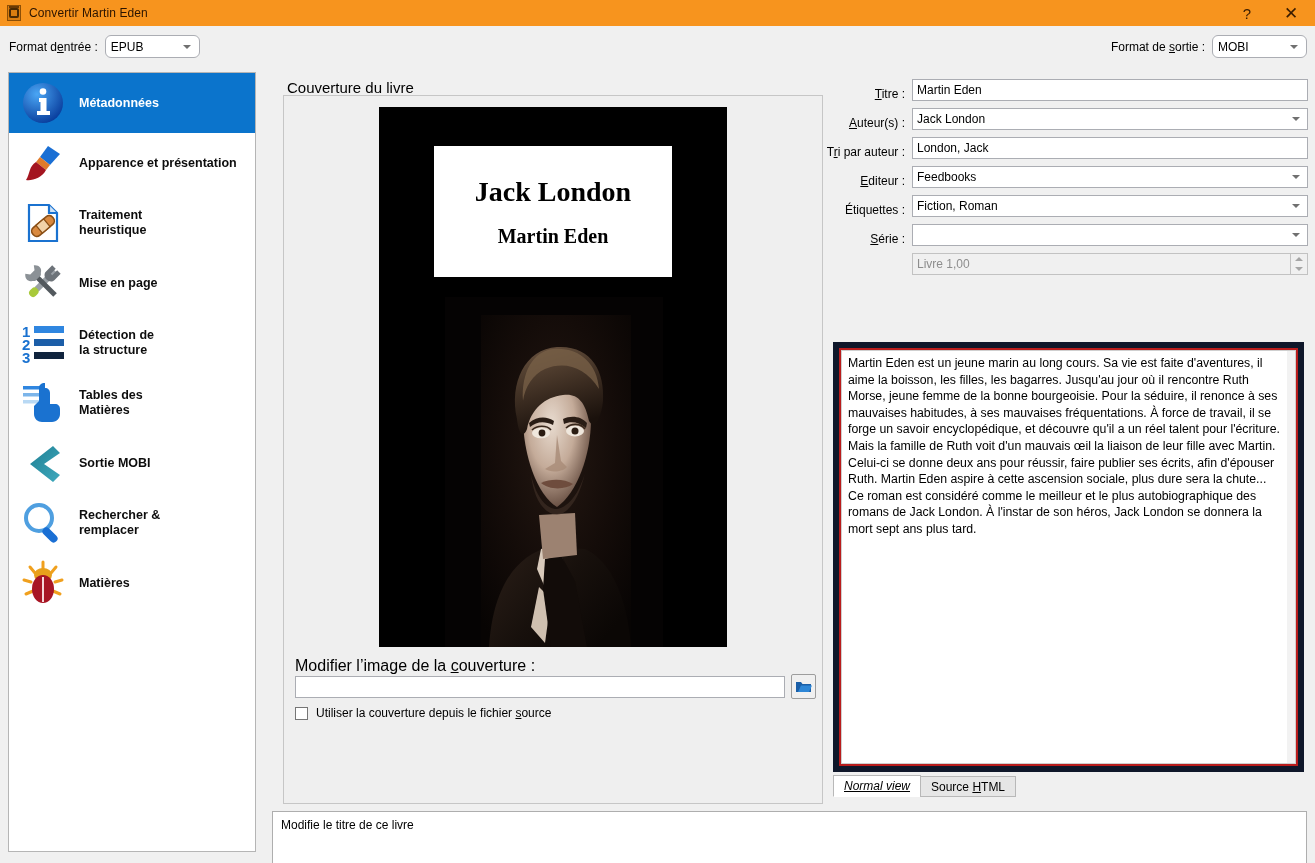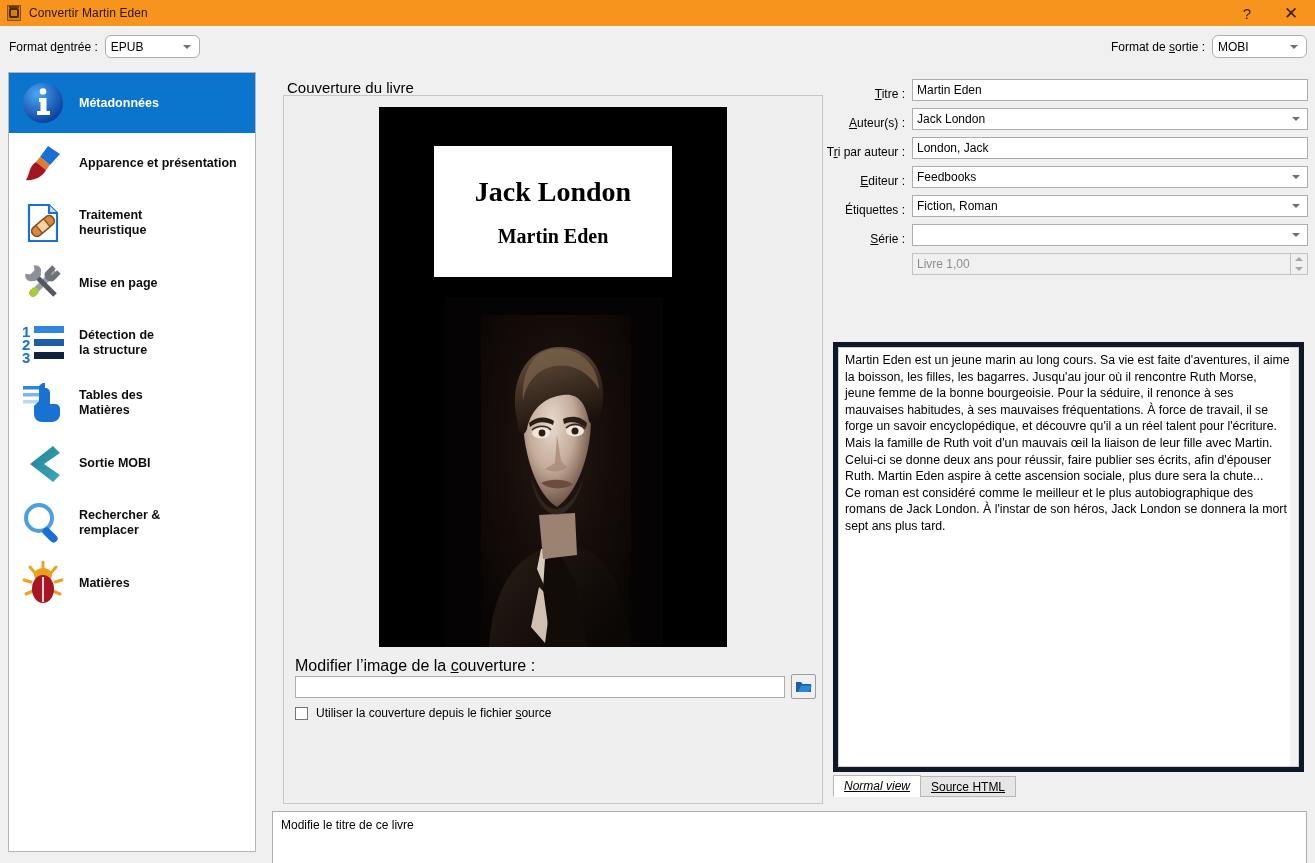--- a/index.html
+++ b/index.html
@@ -187,42 +187,42 @@
     border-right: 4px solid transparent; border-bottom: 4px solid #a5a5a5;
   }
   .spin-btns .sb .tri-dn {
     width: 0; height: 0; border-left: 4px solid transparent;
     border-right: 4px solid transparent; border-top: 4px solid #a5a5a5;
   }
 
   
   .comments-outer {
     position: absolute; left: 833px; top: 276px; width: 471px; height: 430px;
-    background: #0f172a; border: 3px solid #0f172a;
+    background: #b91c1c; border: 6px solid #0f172a;
     padding: 2px;
   }
   .comments-inner {
     width: 100%; height: 100%; border: 1px solid #cfcfcf;
     background: #fff; padding: 4px 8px 4px 6px; overflow: hidden;
   }
   .comments-inner p {
     margin: 0; font-size: 12.3px; line-height: 16.6px; color: #000;
     text-align: left;
   }
   .comments-scroll {
     position: absolute; right: 3px; top: 3px; width: 8px; bottom: 3px;
     background: #f2f2f2;
   }
 
   
   .cv-tabs { position: absolute; left: 833px; top: 709px; display: flex; align-items: flex-end; }
   .cv-tab {
     height: 21px; padding: 0 10px; border: 1px solid #b8b8b8;
     background: #e6e6e6; font-size: 12px; display: flex; align-items: center;
-    margin-right: -1px; color: #000; text-decoration: underline;
+    margin-right: -1px; color: #000;
   }
   .cv-tab.active { background: #fff; border-bottom-color: #fff; height: 22px; }
   .cv-tab.active span { font-style: italic; text-decoration: underline; }
   .cv-tab u { text-decoration: underline; }
 
   
   .helpbox {
     position: absolute; left: 272px; top: 745px; width: 1035px; height: 76px;
     background: #fff; border: 1px solid #aeaeae;
     padding: 6px 8px; font-size: 12px; color: #000;

